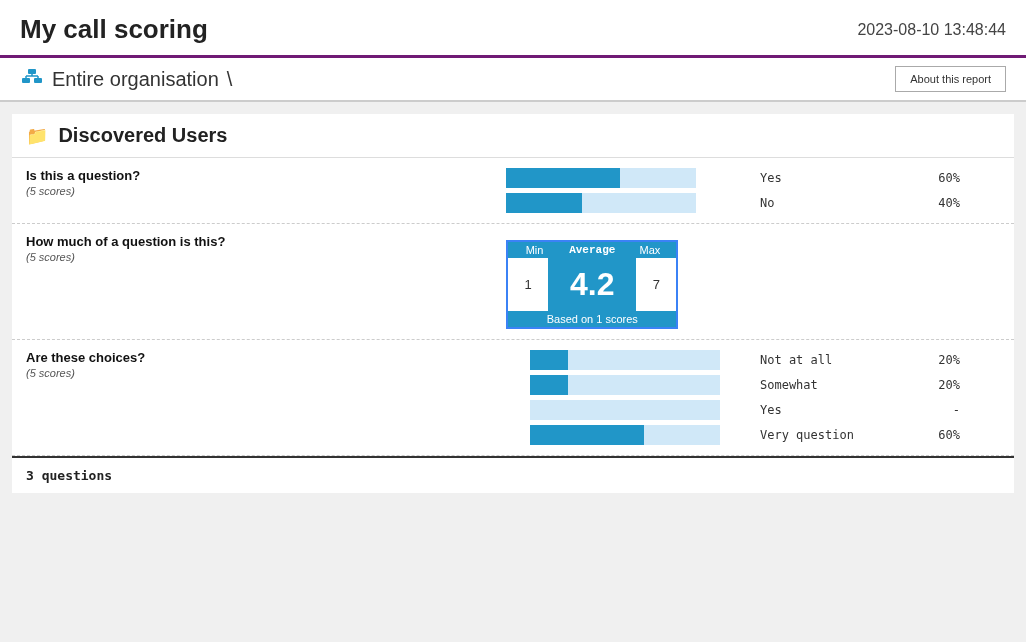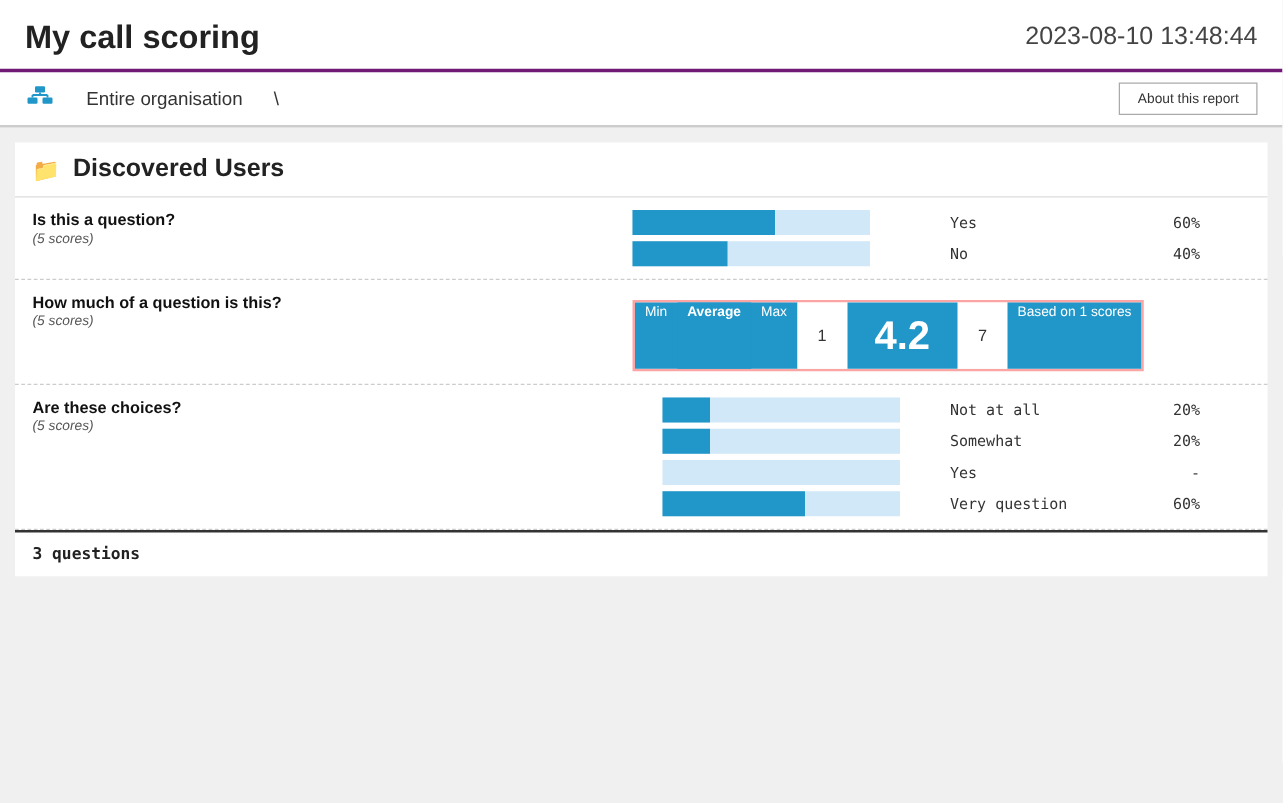--- a/index.html
+++ b/index.html
@@ -20,38 +20,38 @@
       justify-content: space-between;
       align-items: center;
       border-bottom: 3px solid #701a75;
     }
     .header-title {
       font-size: 26px;
       font-weight: bold;
       color: #222;
     }
     .header-datetime {
+      font-size: 16px;
+      color: #444;
+    }
+
+    
+    .subheader {
+      background: #fff;
+      padding: 8px 20px;
+      display: flex;
+      justify-content: space-between;
+      align-items: center;
+      border-bottom: 2px solid #ccc;
+    }
+    .subheader-left {
+      display: flex;
+      align-items: center;
+      gap: 8px;
       font-size: 20px;
-      color: #444;
-    }
-
-    
-    .subheader {
-      background: #fff;
-      padding: 8px 20px;
-      display: flex;
-      justify-content: space-between;
-      align-items: center;
-      border-bottom: 2px solid #ccc;
-    }
-    .subheader-left {
-      display: flex;
-      align-items: center;
-      gap: 25px;
-      font-size: 15px;
       color: #333;
     }
     .org-icon {
       width: 24px;
       height: 24px;
       display: flex;
       align-items: center;
       justify-content: center;
     }
     .about-btn {
@@ -163,39 +163,40 @@
     .label-text {
       width: 160px;
     }
     .label-pct {
       text-align: right;
       width: 40px;
     }
 
     
     .avg-widget {
-      border: 2px solid #fca5a5;
+      border: 2px solid #3b82f6;
       display: inline-flex;
-      flex-direction: row;
+      flex-direction: column;
       margin-top: 4px;
     }
     .avg-header-row {
       display: flex;
       background: #2196c8;
       color: #fff;
       font-size: 11px;
     }
     .avg-header-cell {
       padding: 2px 8px;
       text-align: center;
       flex: 1;
     }
     .avg-header-cell.center-label {
       background: #2196c8;
       font-weight: bold;
+      font-family: Liberation Mono, monospace;
     }
     .avg-body-row {
       display: flex;
       align-items: center;
       background: #fff;
     }
     .avg-side {
       padding: 8px 12px;
       font-size: 13px;
       color: #333;

